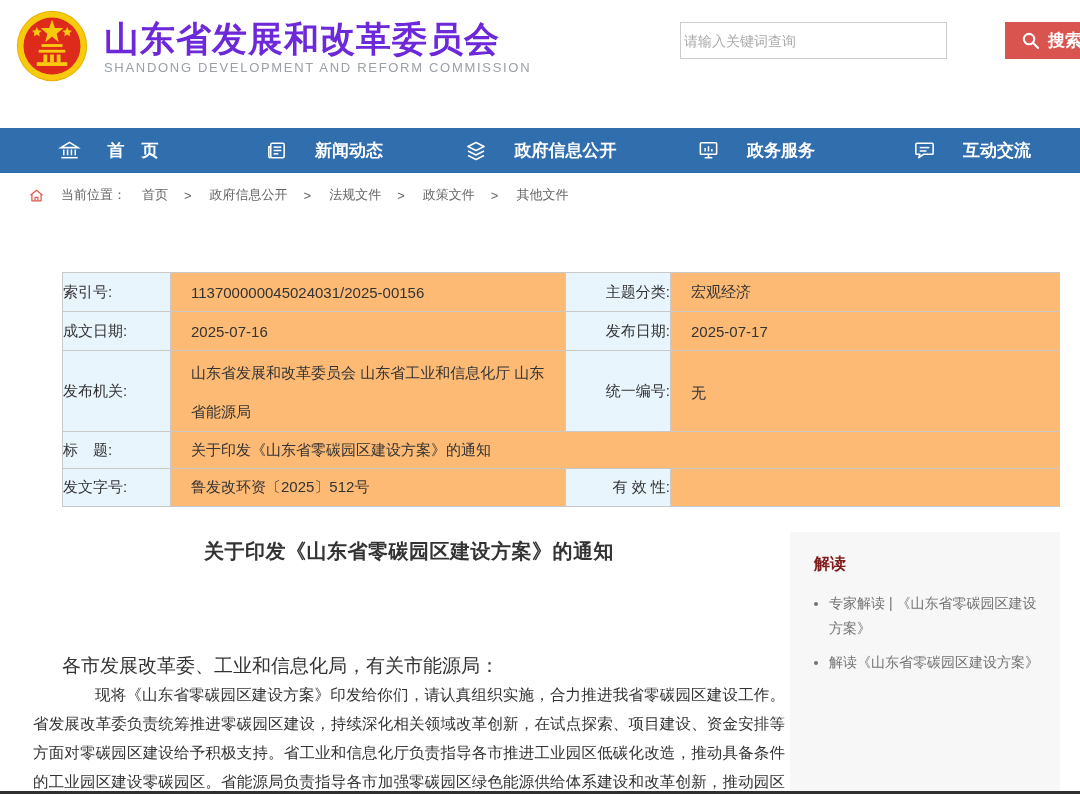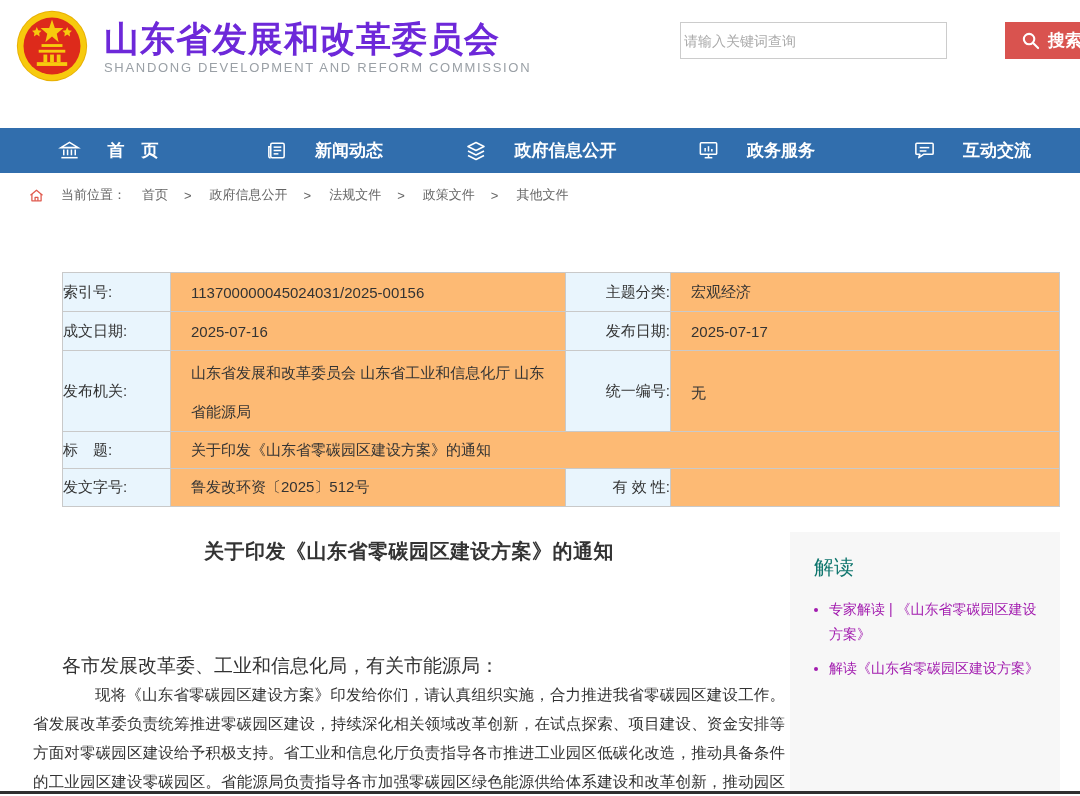--- a/index.html
+++ b/index.html
@@ -47,23 +47,23 @@
 
   
   .article { position:absolute; left:33px; top:530px; width:752px; color:#333; }
   .article-title { text-align:center; font-size:20px; font-weight:bold; margin-top:8px; letter-spacing:0.5px; }
   .salutation { margin-top:86px; font-size:19px; line-height:29px; text-indent:29px; }
   .body-para { font-size:15.5px; line-height:29px; text-indent:62px; text-align:justify; }
 
   
   .sidebar { position:absolute; left:790px; top:532px; width:270px; height:259px; background:#f7f7f7;
              padding:22px 20px 0 24px; }
-  .sidebar-heading { font-size:20px; font-weight:normal; color:#0f766e; }
+  .sidebar-heading { font-size:16px; font-weight:bold; color:#7f1d1d; }
   .sidebar-list { margin-top:16px; padding-left:15px; list-style:disc; }
-  .sidebar-list li { font-size:14px; color:#a21caf; line-height:25px; margin-bottom:9px; cursor:pointer; }
+  .sidebar-list li { font-size:14px; color:#737373; line-height:25px; margin-bottom:9px; cursor:pointer; }
 
   .footer-line { position:absolute; left:0; top:791px; width:1080px; height:3px; background:#303030; }
 </style>
 </head>
 <body>
 
 <div id="page">
 
   <div class="header">
     <div class="emblem">

